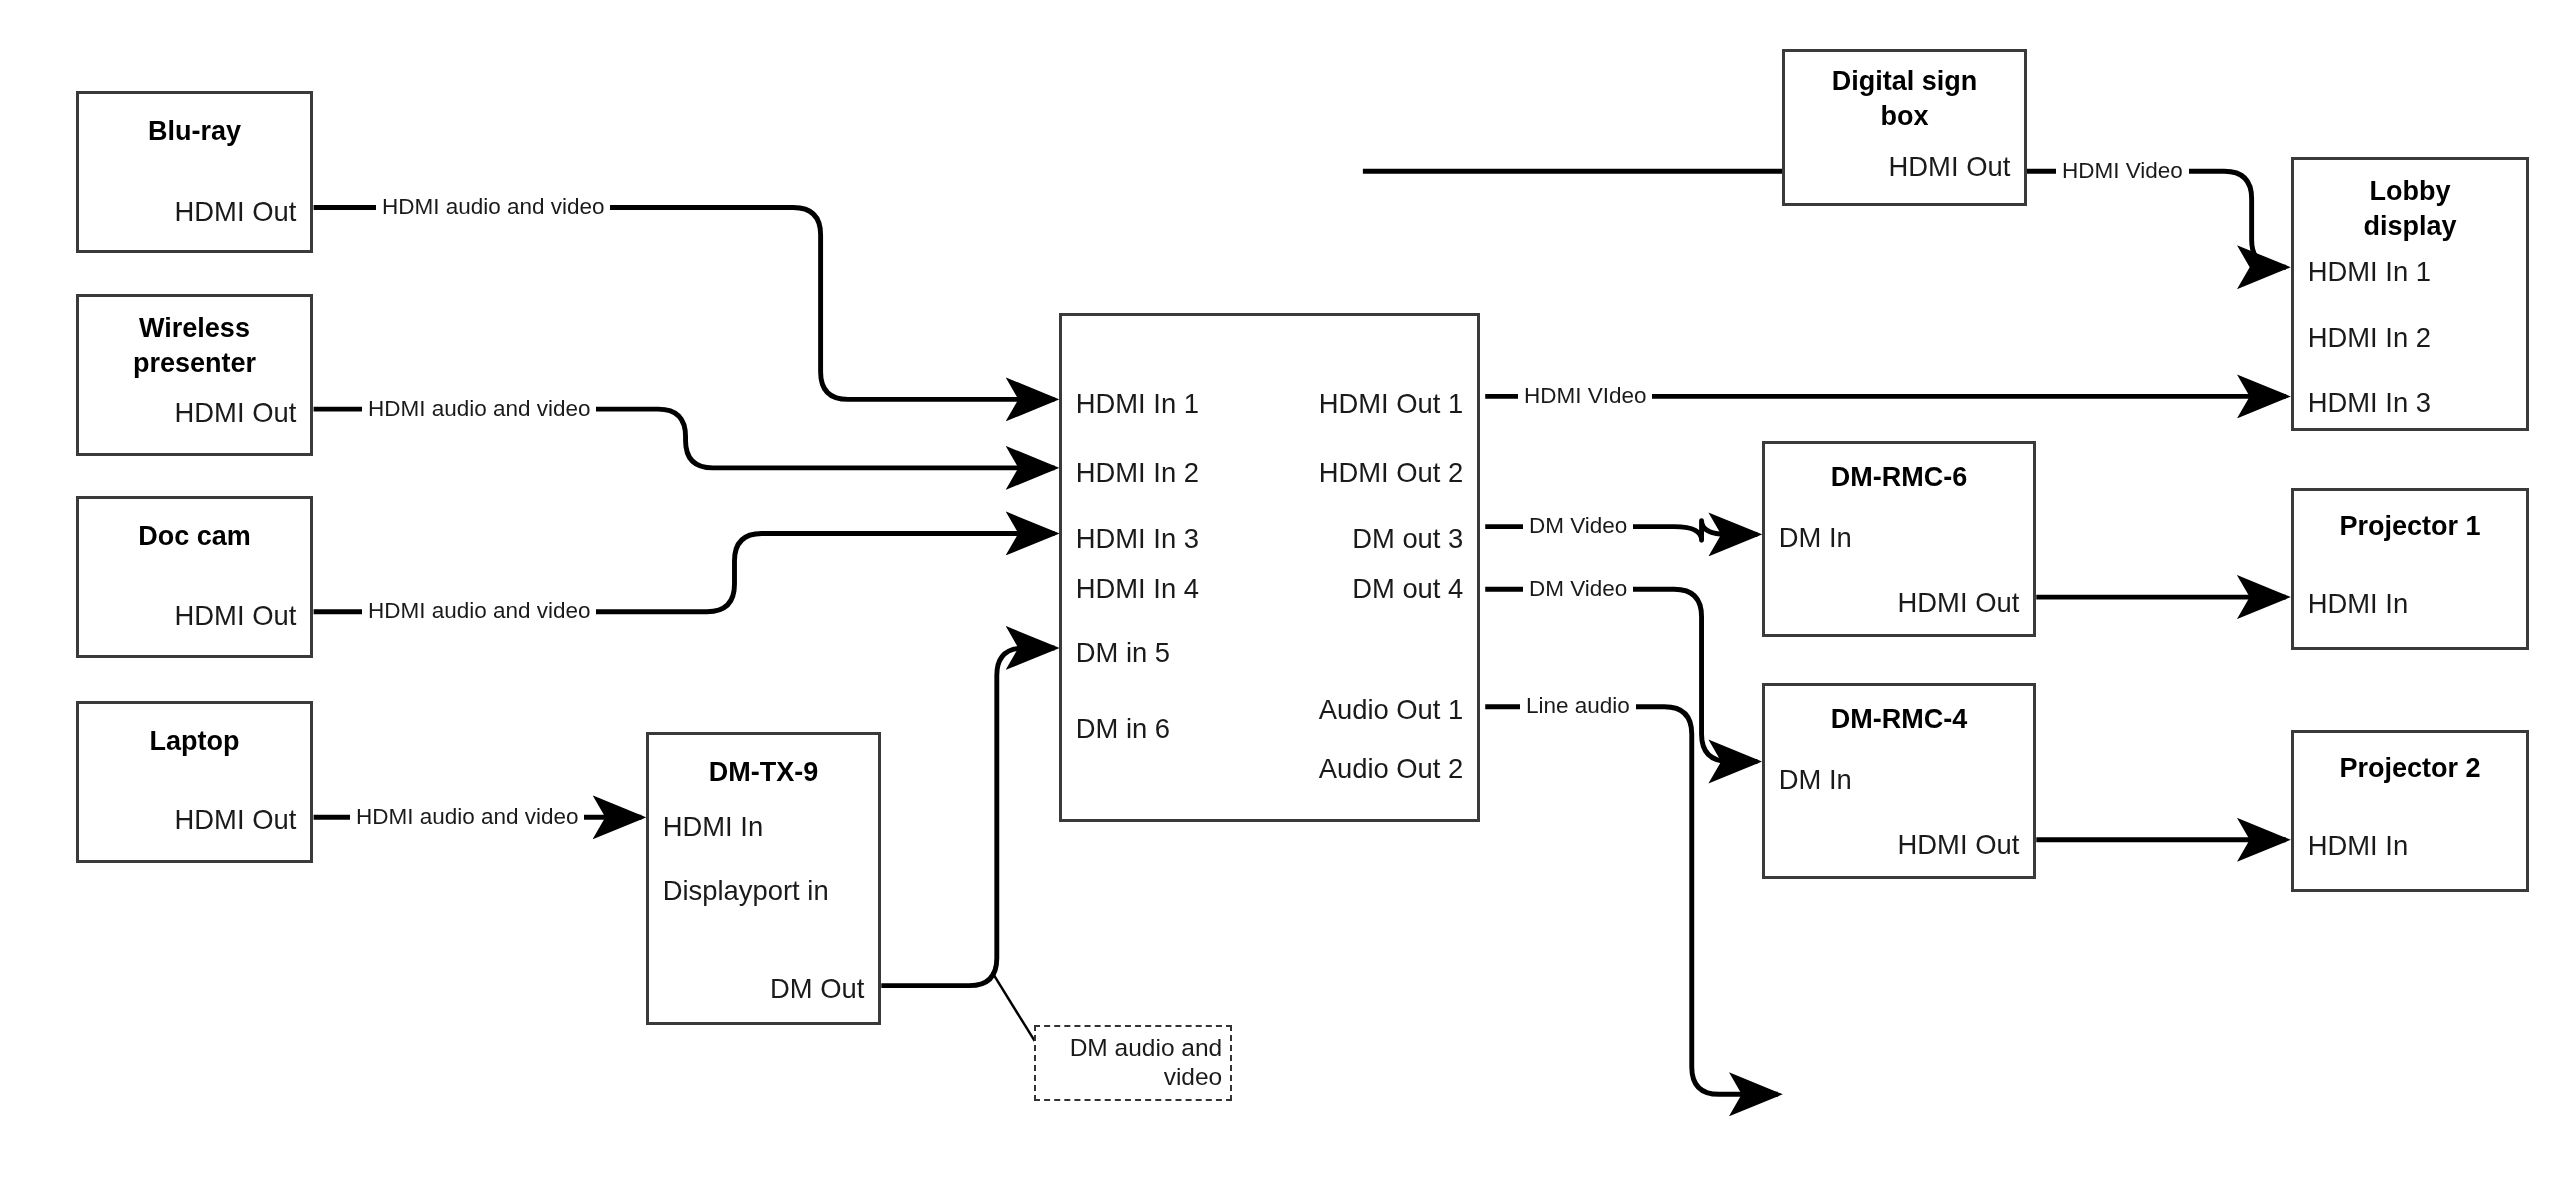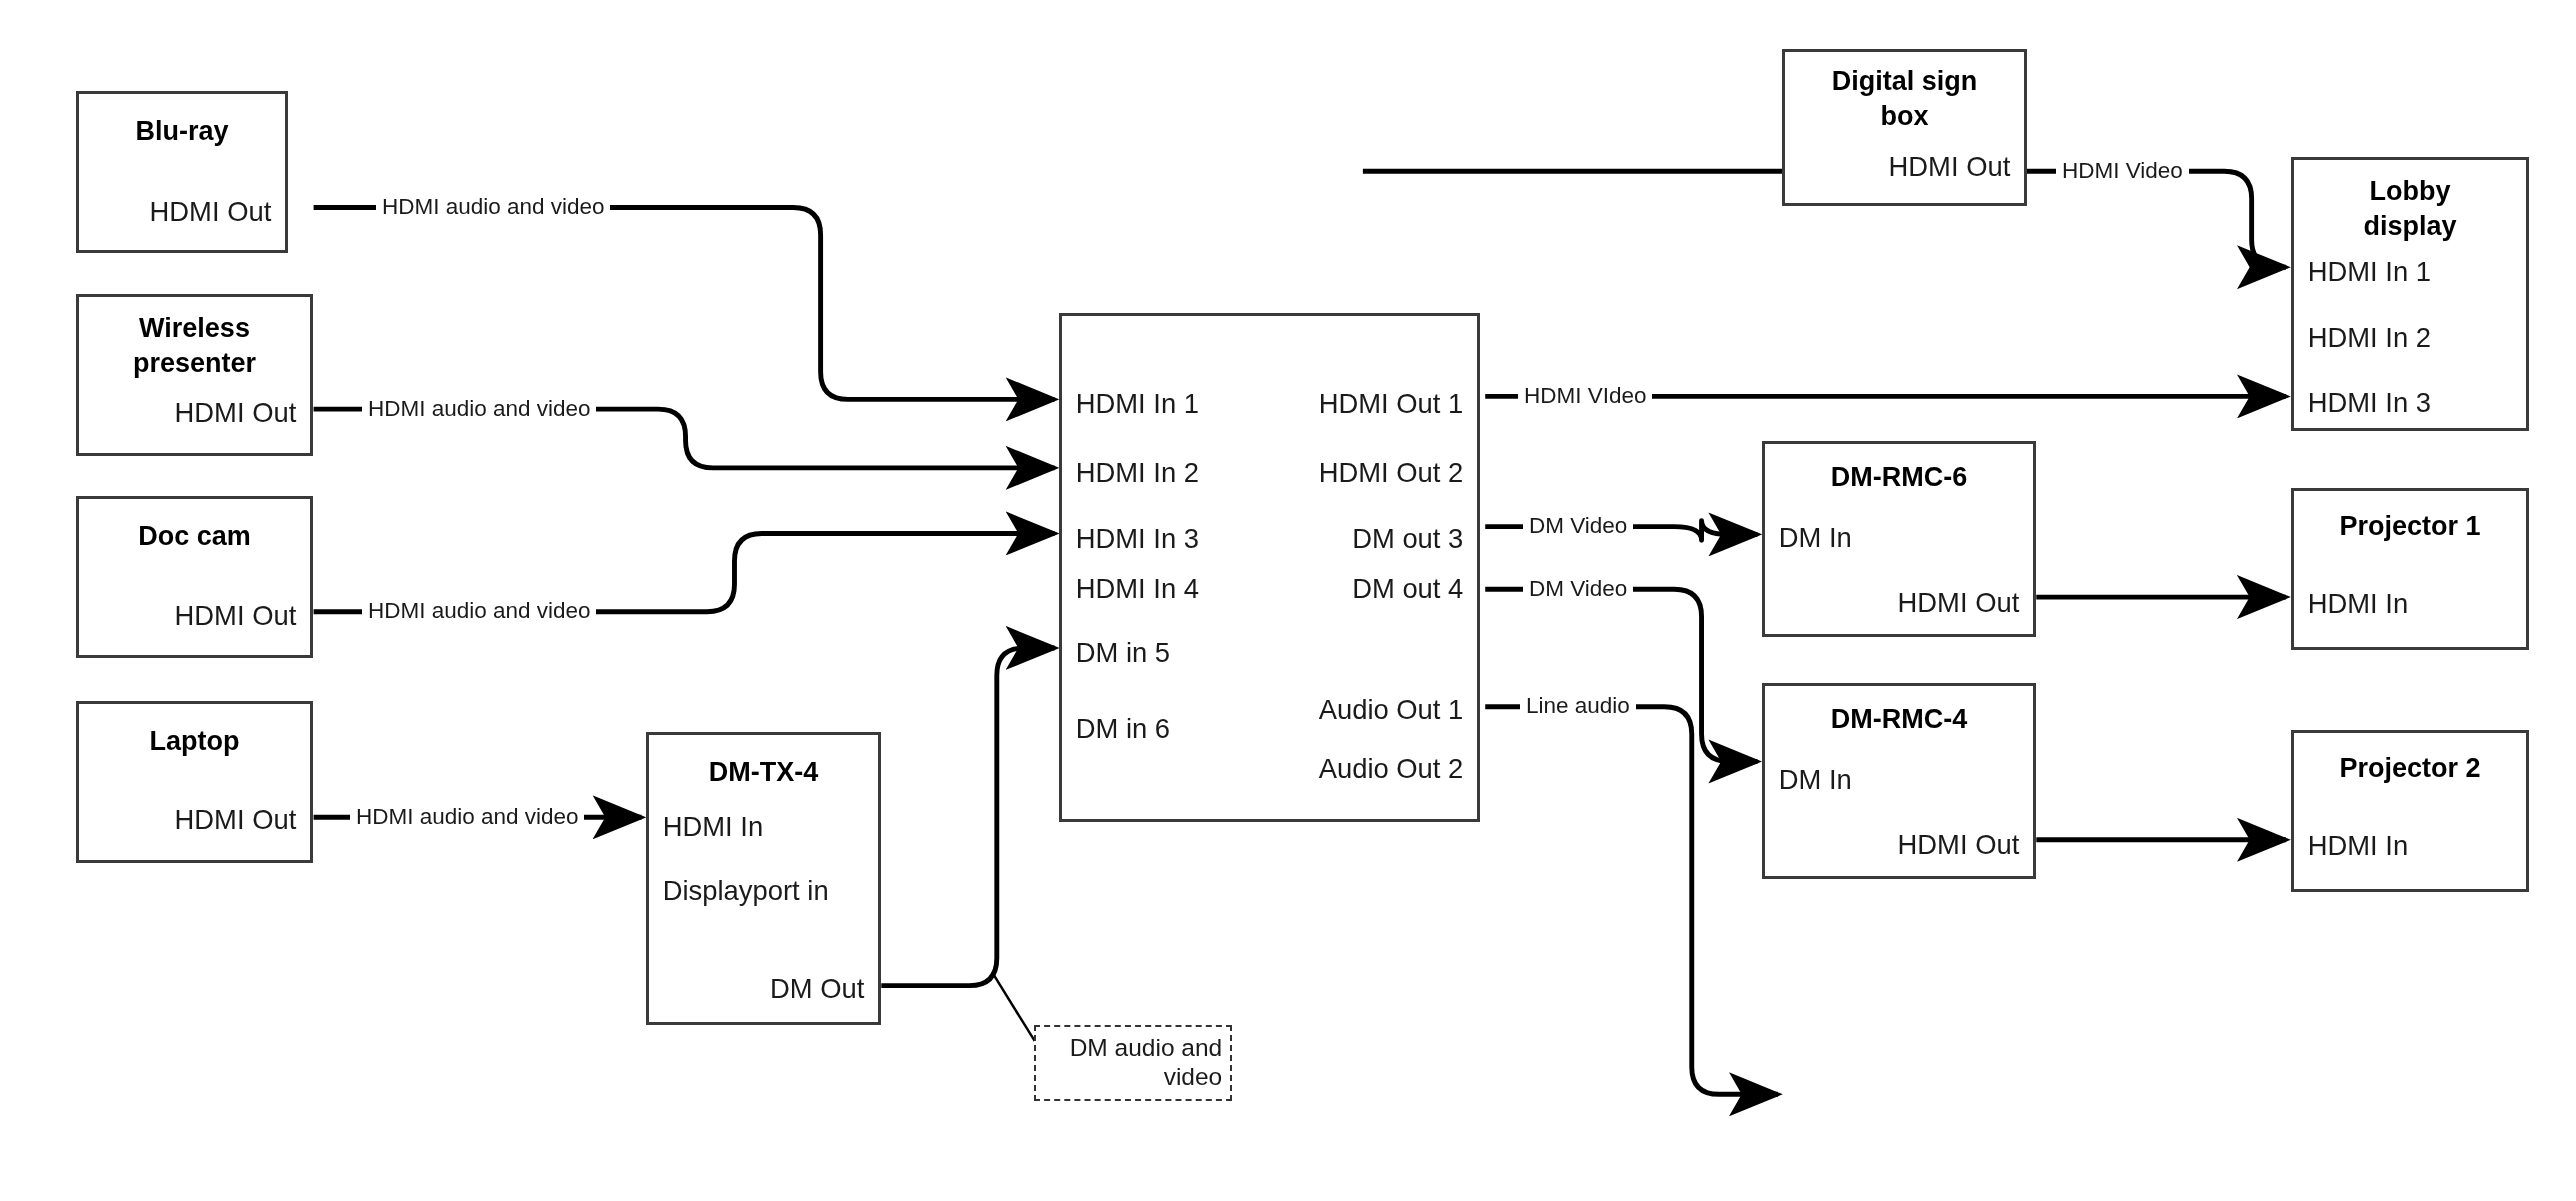--- a/index.html
+++ b/index.html
@@ -122,21 +122,21 @@
 
     <path class="wire" d="M 1517 602 L 1710 602 Q 1738 602 1738 630 L 1738 750 Q 1738 778 1766 778 L 1795 778" marker-end="url(#arrow)"></path>
 
     <path class="wire" d="M 1517 722 L 1700 722 Q 1728 722 1728 750 L 1728 1090 Q 1728 1118 1756 1118 L 1816 1118" marker-end="url(#arrow)"></path>
 
     <path class="wire" d="M 2080 610 L 2335 610" marker-end="url(#arrow)"></path>
 
     <path class="wire" d="M 2080 858 L 2335 858" marker-end="url(#arrow)"></path>
   </svg>
 
-  <div class="dev-box" style="left:76px; top:91px; width:212px; height:162px;">
+  <div class="dev-box" style="left:76px; top:91px; width:237px; height:162px;">
     <div class="dev-title" style="top:21.5px;">Blu-ray</div>
     <div class="port right" style="right:13.7px; top:104px;">HDMI Out</div>
   </div>
 
   <div class="dev-box" style="left:76px; top:294px; width:237px; height:162px;">
     <div class="dev-title" style="top:15.7px;">Wireless</div>
     <div class="dev-title" style="top:51px;">presenter</div>
     <div class="port right" style="right:13.7px; top:102px;">HDMI Out</div>
   </div>
 
@@ -144,21 +144,21 @@
     <div class="dev-title" style="top:21.5px;">Doc cam</div>
     <div class="port right" style="right:13.7px; top:103px;">HDMI Out</div>
   </div>
 
   <div class="dev-box" style="left:76px; top:701px; width:237px; height:162px;">
     <div class="dev-title" style="top:21.5px;">Laptop</div>
     <div class="port right" style="right:13.7px; top:102px;">HDMI Out</div>
   </div>
 
   <div class="dev-box" style="left:646px; top:732px; width:235px; height:293px;">
-    <div class="dev-title" style="top:21.5px;">DM-TX-4</div>
+    <div class="dev-title" style="top:21.5px;">DM-TX-9</div>
     <div class="port left" style="left:13.7px; top:78px;">HDMI In</div>
     <div class="port left" style="left:13.7px; top:142px;">Displayport in</div>
     <div class="port right" style="right:13.7px; top:240px;">DM Out</div>
   </div>
 
   <div class="dev-box" style="left:1059px; top:313px; width:421px; height:509px;">
 
     <div class="port left" style="left:13.7px; top:74px;">HDMI In 1</div>
     <div class="port left" style="left:13.7px; top:143px;">HDMI In 2</div>
     <div class="port left" style="left:13.7px; top:209px;">HDMI In 3</div>

